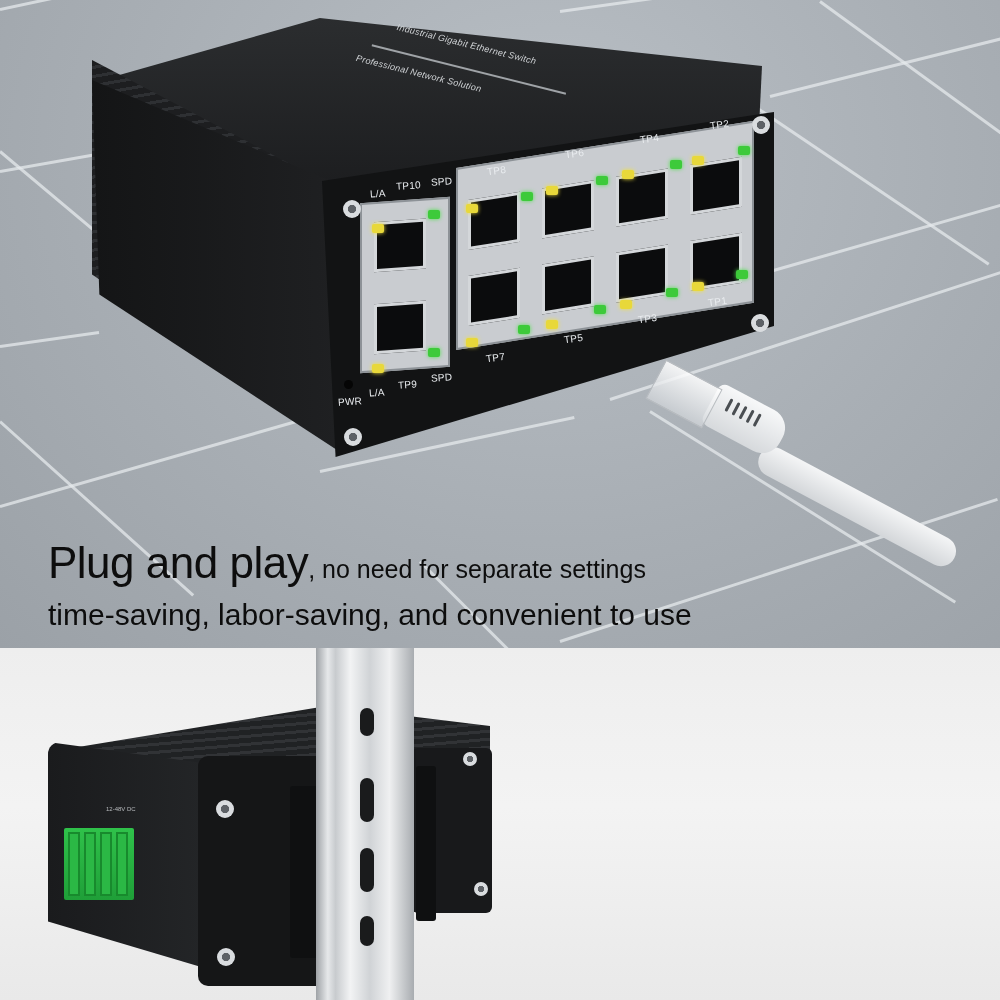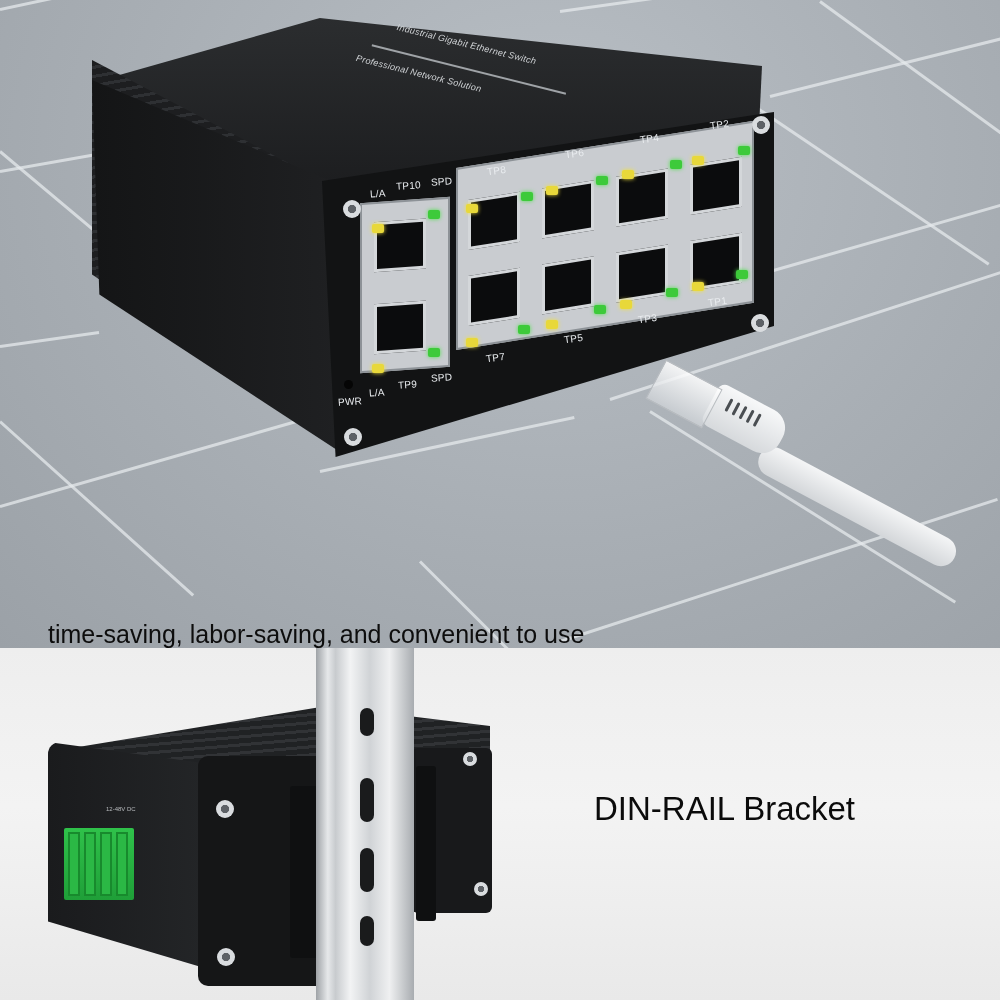--- a/index.html
+++ b/index.html
@@ -74,21 +74,21 @@
     position:absolute; left:652px; top:372px; width:64px; height:44px;
     background:linear-gradient(180deg,rgba(255,255,255,.85),rgba(210,214,218,.7));
     border:1px solid #b9bdc1; transform:rotate(28deg);
   }
 
   .headline {
     position:absolute; left:48px; top:538px; color:#0d0d0d; white-space:nowrap;
   }
   .headline .big { font-size:44px; letter-spacing:-.5px; }
   .headline .small { font-size:25px; }
-  .subline { position:absolute; left:48px; top:620px; font-size:25px; color:#0d0d0d; white-space:nowrap; }
+  .subline { position:absolute; left:48px; top:598px; font-size:30px; color:#0d0d0d; white-space:nowrap; }
 
   
   .bottom {
     position:absolute; left:0; top:648px; width:1000px; height:352px;
     background: linear-gradient(180deg,#eeeeee 0%,#f3f3f3 45%,#e9e9e9 100%);
     overflow:hidden;
   }
   .bsw-top {
     position:absolute; left:60px; top:58px; width:430px; height:80px;
     background:repeating-linear-gradient(175deg,#202224 0 5px,#313336 5px 8px);
@@ -226,20 +226,23 @@
   <div class="cable"></div>
   <div class="boot">
     <div class="boot-slot" style="left:16px;top:10px"></div>
     <div class="boot-slot" style="left:24px;top:10px"></div>
     <div class="boot-slot" style="left:32px;top:10px"></div>
     <div class="boot-slot" style="left:40px;top:10px"></div>
     <div class="boot-slot" style="left:48px;top:10px"></div>
   </div>
   <div class="plug"></div>
 
+  <div class="headline">
+    <span class="big">Plug and play</span><span class="small">, no need for separate settings</span>
+  </div>
   <div class="subline">time-saving, labor-saving, and convenient to use</div>
 </section>
 
 <section class="bottom">
   <div class="bsw-top"></div>
   <div class="bsw-back"></div>
   <div class="bsw-side"></div>
   <div class="bsw-face"></div>
 
   <div class="volt">12-48V DC</div>
@@ -258,14 +261,13 @@
   <div class="bracket" style="left:290px;top:138px;width:40px;height:172px"></div>
   <div class="bracket" style="left:416px;top:118px;width:20px;height:155px"></div>
 
   <div class="rail">
     <div class="rail-slot" style="top:60px;height:28px"></div>
     <div class="rail-slot" style="top:130px"></div>
     <div class="rail-slot" style="top:200px"></div>
     <div class="rail-slot" style="top:268px;height:30px"></div>
   </div>
 
-  <div class="din-1">DIN-RAIL Bracket</div>
 </section>
 
 </body></html>

